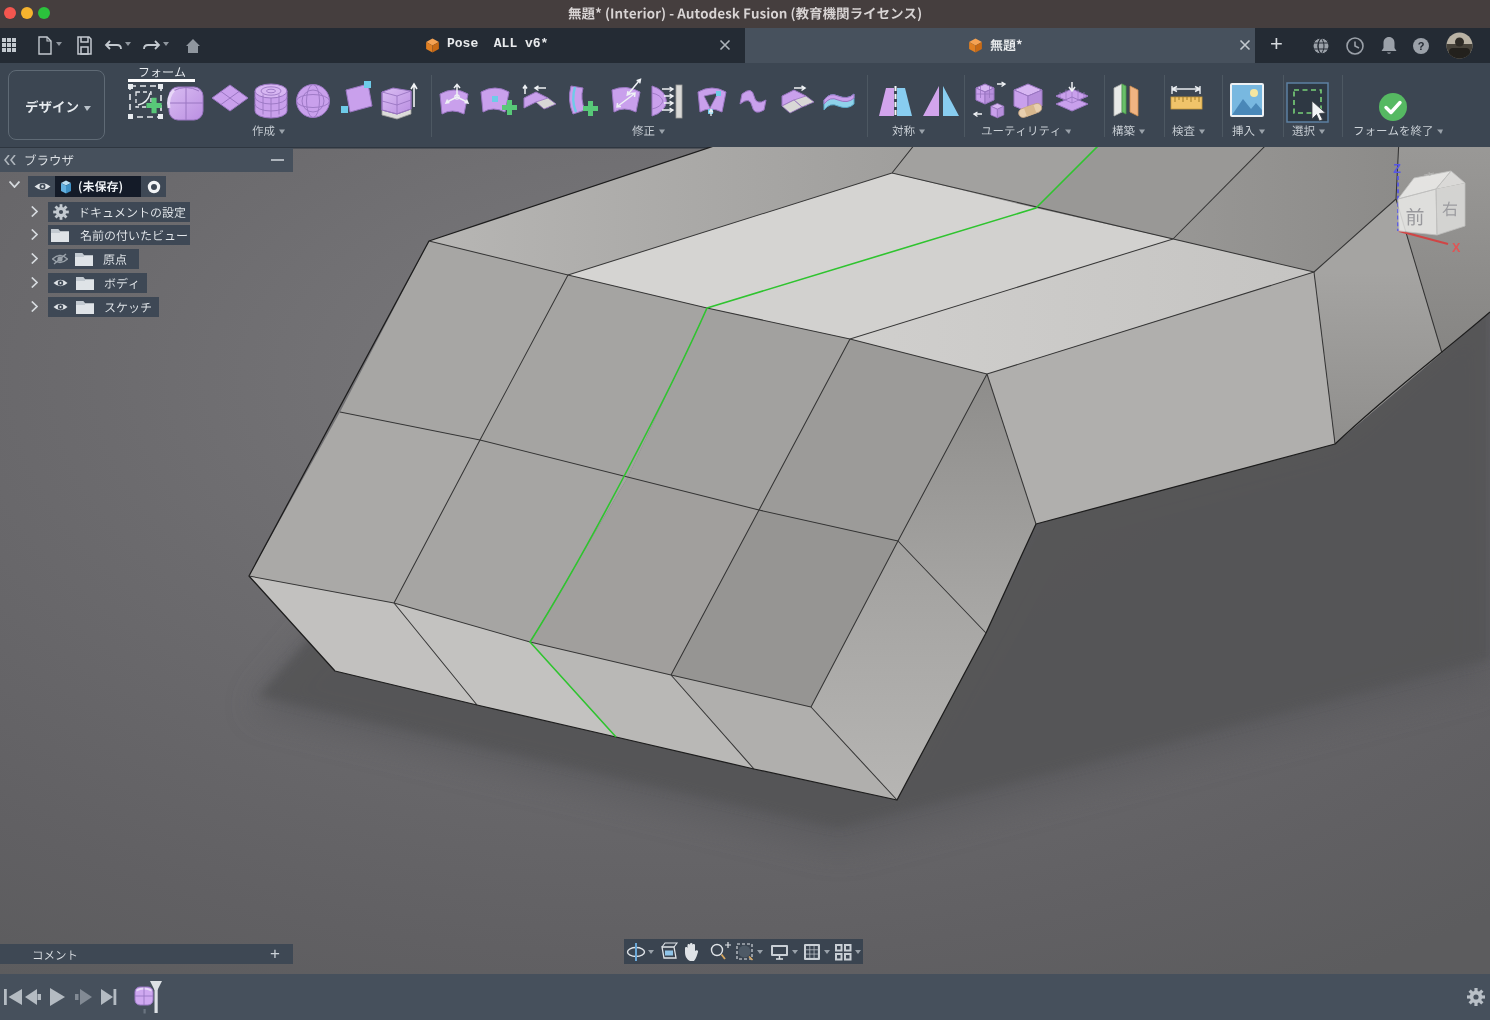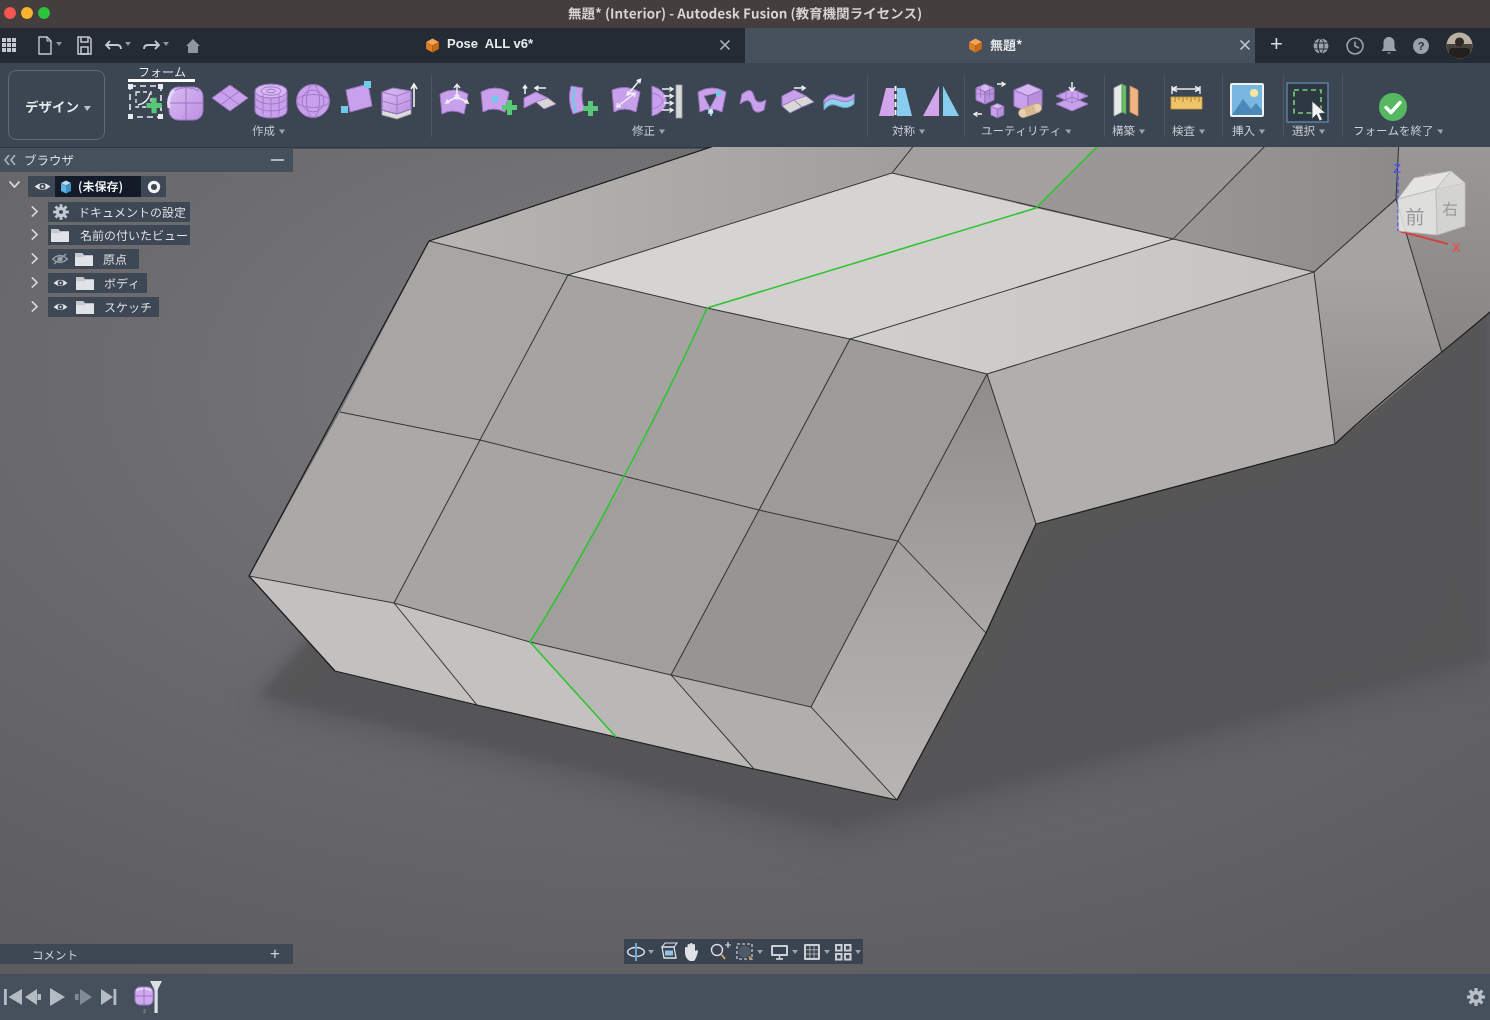--- a/index.html
+++ b/index.html
@@ -79,21 +79,21 @@
     <path d="M163 14 L169 14 L166 18 Z" fill="#8f969e"></path>
     <g fill="#8f969e">
         <path d="M186 18 L193 11 L200 18 L198 18 L198 25 L188 25 L188 18 Z"></path>
       </g>
   </svg>
   <svg class="abs" style="left:424px;top:9px" width="17" height="17" viewBox="0 0 24 24">
     <polygon points="12,2 21,7 12,12 3,7" fill="#f5a253"></polygon>
     <polygon points="3,7 12,12 12,22 3,17" fill="#e07f22"></polygon>
     <polygon points="21,7 12,12 12,22 21,17" fill="#c96a15"></polygon>
   </svg>
-  <div class="tablab" style="left:447px;">Pose&nbsp; ALL v6*</div>
+  <div class="tablab" style="left:447px;font-family:Liberation Mono, monospace;">Pose&nbsp; ALL v6*</div>
   <svg class="abs" style="left:719px;top:11px" width="12" height="12" viewBox="0 0 12 12">
       <path d="M1.5 1.5 L10.5 10.5 M10.5 1.5 L1.5 10.5" stroke="#aeb4ba" stroke-width="1.6"></path>
     </svg>
   <svg class="abs" style="left:967px;top:9px" width="17" height="17" viewBox="0 0 24 24">
     <polygon points="12,2 21,7 12,12 3,7" fill="#f5a253"></polygon>
     <polygon points="3,7 12,12 12,22 3,17" fill="#e07f22"></polygon>
     <polygon points="21,7 12,12 12,22 21,17" fill="#c96a15"></polygon>
   </svg>
   <svg class="abs" style="left:990px;top:8px" width="35" height="19" viewBox="0 0 35 19">
       <path transform="translate(0,14)" d="M4.3 -1.5C4.5 -0.7 4.5 0.4 4.6 1.0L6.1 0.8C6.1 0.2 5.9 -0.9 5.8 -1.6ZM6.9 -1.4C7.2 -0.6 7.5 0.4 7.6 1.0L9.1 0.7C9.0 0.1 8.7 -0.9 8.4 -1.7ZM9.5 -1.5C10.1 -0.7 10.8 0.5 11.0 1.2L12.6 0.6C12.3 -0.1 11.6 -1.2 11.0 -2.0ZM2.0 -1.9C1.7 -1.0 1.1 0.0 0.5 0.6L2.0 1.2C2.6 0.5 3.2 -0.6 3.5 -1.6ZM0.8 -3.6V-2.2H12.2V-3.6H10.7V-5.3H12.4V-6.6H10.7V-8.3H11.9V-9.7H4.1C4.3 -10.0 4.4 -10.3 4.6 -10.6L3.1 -11.0C2.5 -9.8 1.5 -8.6 0.4 -7.9C0.7 -7.7 1.3 -7.2 1.6 -6.9C1.9 -7.1 2.1 -7.3 2.4 -7.6V-6.6H0.6V-5.3H2.4V-3.6ZM4.7 -8.3V-6.6H3.8V-8.3ZM6.0 -8.3H7.0V-6.6H6.0ZM8.3 -8.3H9.3V-6.6H8.3ZM4.7 -5.3V-3.6H3.8V-5.3ZM6.0 -5.3H7.0V-3.6H6.0ZM8.3 -5.3H9.3V-3.6H8.3Z M15.5 -7.9H17.4V-7.3H15.5ZM15.5 -9.5H17.4V-8.9H15.5ZM14.2 -10.5V-6.2H18.8V-10.5ZM21.2 -6.1H23.5V-5.4H21.2ZM21.2 -4.4H23.5V-3.8H21.2ZM21.2 -7.7H23.5V-7.0H21.2ZM20.8 -2.7C20.4 -2.1 19.6 -1.6 18.8 -1.3C19.1 -1.1 19.6 -0.6 19.8 -0.4C20.6 -0.8 21.6 -1.5 22.1 -2.3ZM22.7 -2.2C23.3 -1.7 24.1 -1.0 24.5 -0.5L25.6 -1.1C25.2 -1.6 24.4 -2.3 23.7 -2.8ZM14.1 -3.8C14.1 -2.3 14.0 -0.7 13.2 0.2C13.6 0.4 14.0 0.9 14.2 1.2C14.6 0.7 14.9 0.0 15.1 -0.8C16.1 0.7 17.7 0.9 20.2 0.9H25.2C25.3 0.5 25.5 -0.1 25.7 -0.4C24.6 -0.3 21.1 -0.3 20.2 -0.3C19.0 -0.3 18.1 -0.4 17.3 -0.6V-2.2H19.2V-3.3H17.3V-4.3H19.4V-5.5H13.6V-4.3H16.0V-1.4C15.7 -1.6 15.5 -2.0 15.3 -2.4C15.4 -2.8 15.4 -3.3 15.4 -3.8ZM19.8 -8.7V-2.8H25.0V-8.7H22.8L23.1 -9.4H25.4V-10.5H19.4V-9.4H21.7L21.4 -8.7Z M28.1 -5.4 29.3 -6.7 30.4 -5.4 31.3 -6.0 30.4 -7.5 31.9 -8.2 31.6 -9.2 30.0 -8.8 29.8 -10.5H28.8L28.6 -8.8L27.0 -9.2L26.6 -8.2L28.2 -7.5L27.3 -6.0Z" fill="#e9ebed"></path>

